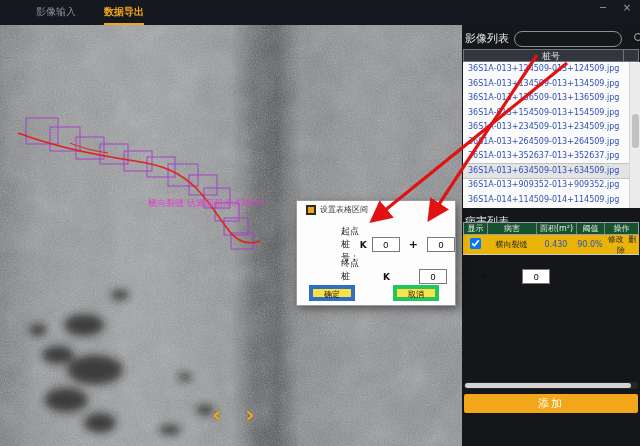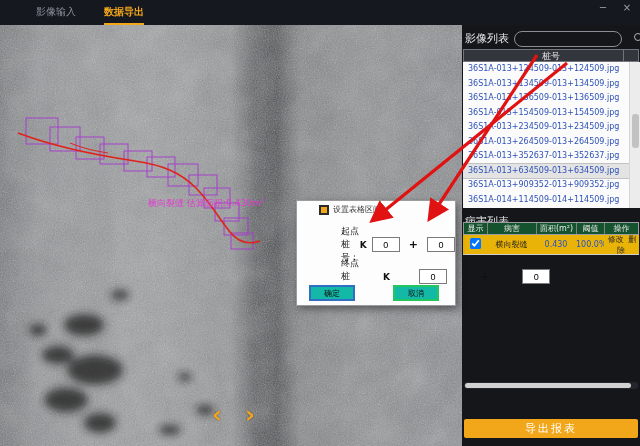--- a/index.html
+++ b/index.html
@@ -52,30 +52,30 @@
 
   .h-scroll { position:absolute; left:2px; top:357px; width:174px; height:7px; background:#24262b; border-radius:3px; }
   .h-thumb { position:absolute; left:1px; top:1px; width:166px; height:5px; background:#d2d2d2; border-radius:3px; }
 
   .panel-btn { position:absolute; left:2px; width:174px; height:19px; background:#f2a71b; color:#fff; font-size:11px; text-align:center; line-height:19px; border-radius:2px; cursor:pointer; letter-spacing:2px; }
   .btn-add { top:369px; }
   .btn-export { top:394px; }
 
   
   .dialog { position:absolute; left:296px; top:200px; width:160px; height:106px; background:#fdfdfd; border:1px solid #9c9c9c; box-shadow:2px 3px 8px rgba(0,0,0,.45); z-index:5; }
-  .dlg-title { display:flex; align-items:center; gap:4px; height:17px; padding-left:22px; }
+  .dlg-title { display:flex; align-items:center; gap:4px; height:17px; padding-left:9px; }
   .dlg-icon { width:10px; height:10px; background:#f2a71b; border:2px solid #2b2b2b; }
   .dlg-title span { font-size:8px; color:#333; }
   .dlg-row { position:absolute; left:8px; display:flex; align-items:center; }
   .dlg-row.r1 { top:24px; } .dlg-row.r2 { top:56px;gap:24px; }
   .dlg-label { font-size:9px; font-weight:normal; color:#111;margin-left:36px; }
   .dlg-k { font-size:9px; font-weight:bold; color:#111; margin-right:5px; }
   .dlg-input { width:28px; height:15px; border:1px solid #7a7a7a; font-size:9px; text-align:center; background:#fff; }
   .dlg-plus { font-size:11px; font-weight:bold; color:#111; margin:0 9px; }
-  .dlg-btn { position:absolute; top:84px; width:46px; height:16px; background:#14b8a6; border:2px solid #22c55e; font-size:8px; color:#111; cursor:pointer; font-family:"DejaVu Sans", sans-serif; }
+  .dlg-btn { position:absolute; top:84px; width:46px; height:16px; background:#fde047; border:4px solid #22c55e; font-size:8px; color:#111; cursor:pointer; font-family:"DejaVu Sans", sans-serif; }
   .dlg-ok { left:12px; border-color:#2f6fc4; }
   .dlg-cancel { left:96px; }
 
   
   .arrows { position:absolute; left:0; top:0; width:640px; height:446px; pointer-events:none; z-index:6; }
 </style>
 </head>
 <body>
 
 <div class="app">
@@ -197,31 +197,31 @@
       <div class="cell c1">显示</div>
       <div class="cell c2">病害</div>
       <div class="cell c3">面积(m²)</div>
       <div class="cell c4">阈值</div>
       <div class="cell c5">操作</div>
     </div>
     <div class="dtable-row">
       <div class="cell c1"><input type="checkbox" checked="" style=""></div>
       <div class="cell c2 name">横向裂缝</div>
       <div class="cell c3 num">0.430</div>
-      <div class="cell c4 num">100.0%</div>
+      <div class="cell c4 num">90.0%</div>
       <div class="cell c5">
         <span class="action-link">修改</span>
         <span class="action-link">删除</span>
       </div>
     </div>
 
     <div class="h-scroll">
         <div class="h-thumb"></div>
       </div>
-    <div class="panel-btn btn-export">导出报表</div>
+    <div class="panel-btn btn-add">添加</div>
   </div>
 
   <div class="dialog">
     <div class="dlg-title">
       <span class="dlg-icon"></span>
       <span>设置表格区间</span>
     </div>
     <div class="dlg-row r1">
       <span class="dlg-label">起点桩号：</span>
       <span class="dlg-k">K</span>

